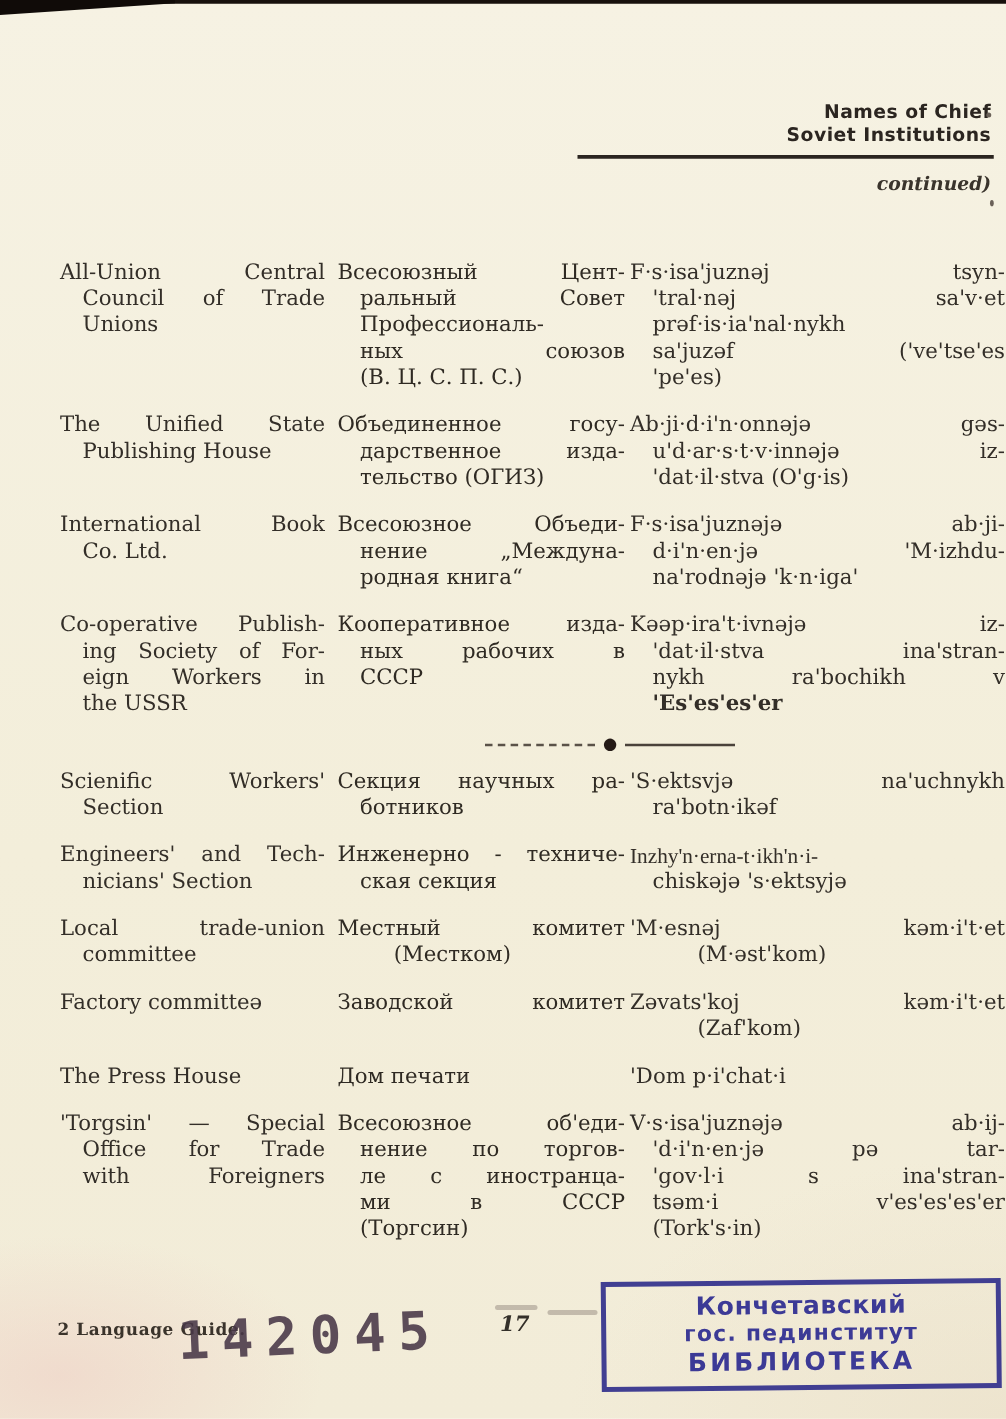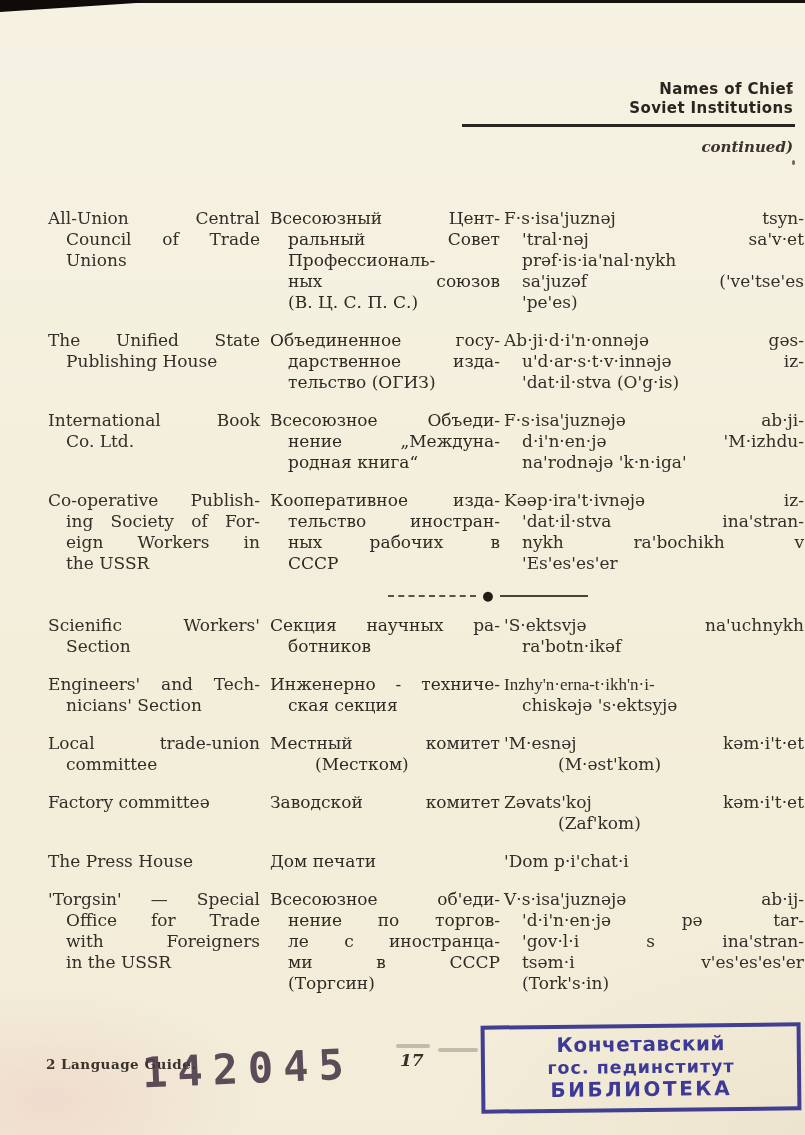--- a/index.html
+++ b/index.html
@@ -195,45 +195,41 @@
           <span>in</span>
         </div>
         <div class="tline" style="padding-left: 18px;">the USSR</div>
       </div>
       <div class="cell ru">
         <div class="tline just" style="padding-left: 0px;">
           <span>Кооперативное</span>
           <span>изда-</span>
         </div>
         <div class="tline just" style="padding-left: 18px;">
-          <span>тельство</span>
-          <span>иностран-</span>
-        </div>
-        <div class="tline just" style="padding-left: 18px;">
           <span>ных</span>
           <span>рабочих</span>
           <span>в</span>
         </div>
         <div class="tline" style="padding-left: 18px;">СССР</div>
       </div>
       <div class="cell ph">
         <div class="tline just" style="padding-left: 0px;">
           <span>Kəəp·ira't·ivnəjə</span>
           <span>iz-</span>
         </div>
         <div class="tline just" style="padding-left: 18px;">
           <span>'dat·il·stva</span>
           <span>ina'stran-</span>
         </div>
         <div class="tline just" style="padding-left: 18px;">
           <span>nykh</span>
           <span>ra'bochikh</span>
           <span>v</span>
         </div>
-        <div class="tline" style="padding-left: 18px;">'Es'es'es'er</div>
+        <div class="tline" style="padding-left: 18px; font-weight: bold;">'Es'es'es'er</div>
       </div>
     </div>
     <div class="divider-row">
       <div class="dash dashed"></div>
       <div class="orn">●</div>
       <div class="dash"></div>
     </div>
     <div class="vrow">
       <div class="cell en">
         <div class="tline just" style="padding-left: 0px;">
@@ -341,21 +337,20 @@
         </div>
         <div class="tline just" style="padding-left: 18px;">
           <span>Office</span>
           <span>for</span>
           <span>Trade</span>
         </div>
         <div class="tline just" style="padding-left: 18px;">
           <span>with</span>
           <span>Foreigners</span>
         </div>
-        <div class="tline" style="padding-left: 18px;">in the USSR</div>
       </div>
       <div class="cell ru">
         <div class="tline just" style="padding-left: 0px;">
           <span>Всесоюзное</span>
           <span>об'еди-</span>
         </div>
         <div class="tline just" style="padding-left: 18px;">
           <span>нение</span>
           <span>по</span>
           <span>торгов-</span>

